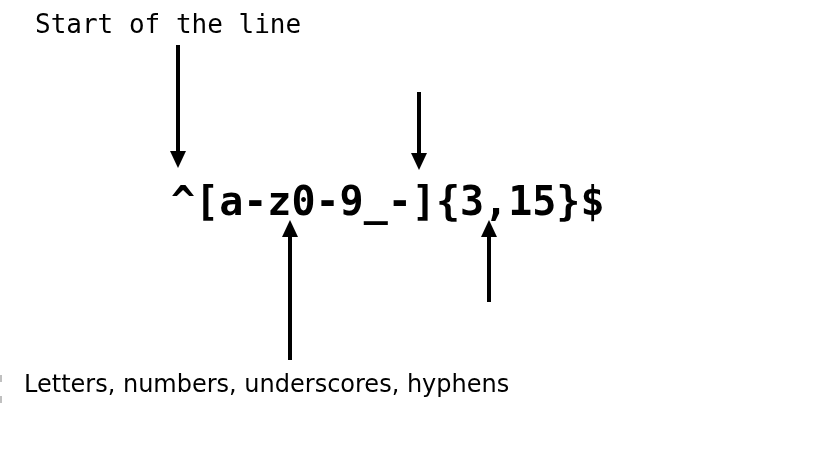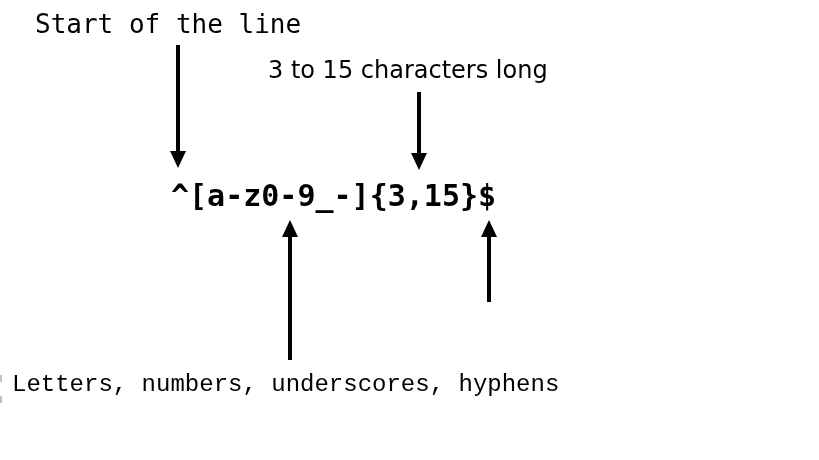--- a/index.html
+++ b/index.html
@@ -27,29 +27,29 @@
   .label-mono {
     font-family: "DejaVu Sans Mono", "Liberation Mono", monospace;
     font-size: 26px;
   }
   .regex {
     position: absolute;
     left: 171px;
     top: 179px;
     font-family: "DejaVu Sans Mono", "Liberation Mono", monospace;
     font-weight: bold;
-    font-size: 30px;
+    font-size: 40px;
     line-height: 1.1;
     white-space: pre;
     color: var(--text, #000000);
   }
   .label-start   { left: 35px;  top: 10px; }
   .label-length  { left: 268px; top: 57px; }
   .label-end     { left: 413px; top: 308px; }
-  .label-charset { left: 12px;  top: 371px; font-family: Liberation Mono, monospace; }
+  .label-charset { left: 24px;  top: 371px; }
 
   
   .arrow {
     position: absolute;
     width: 16px;
   }
   .arrow .shaft {
     position: absolute;
     left: 50%;
     transform: translateX(-50%);
@@ -96,21 +96,20 @@
   .edge-mark-1 { top: 375px; }
   .edge-mark-2 { top: 396px; }
 </style>
 </head>
 <body>
 
 <div class="canvas">
 
   <div class="label label-mono label-start">Start of the line</div>
 
-  <div class="label label-length">3 to 15 characters long</div>
 
   <div class="regex">^[a-z0-9_-]{3,15}$</div>
 
 
   <div class="label label-charset">Letters, numbers, underscores, hyphens</div>
 
   <div class="arrow arrow-start">
     <div class="shaft"></div>
     <div class="head down"></div>
   </div>

